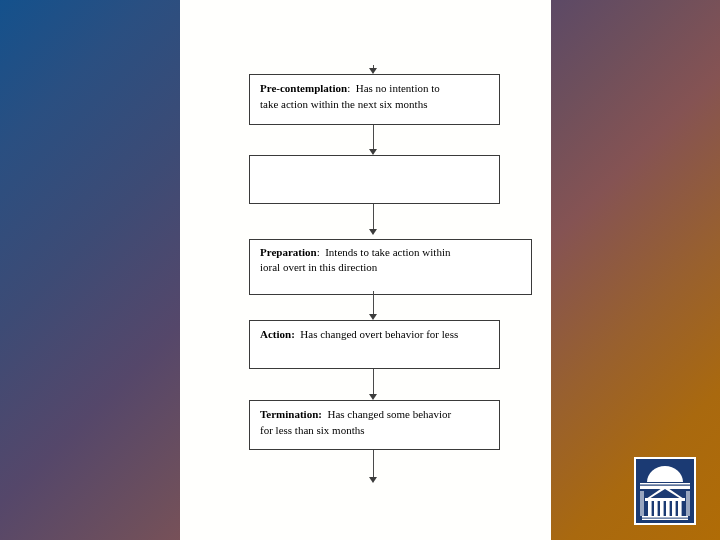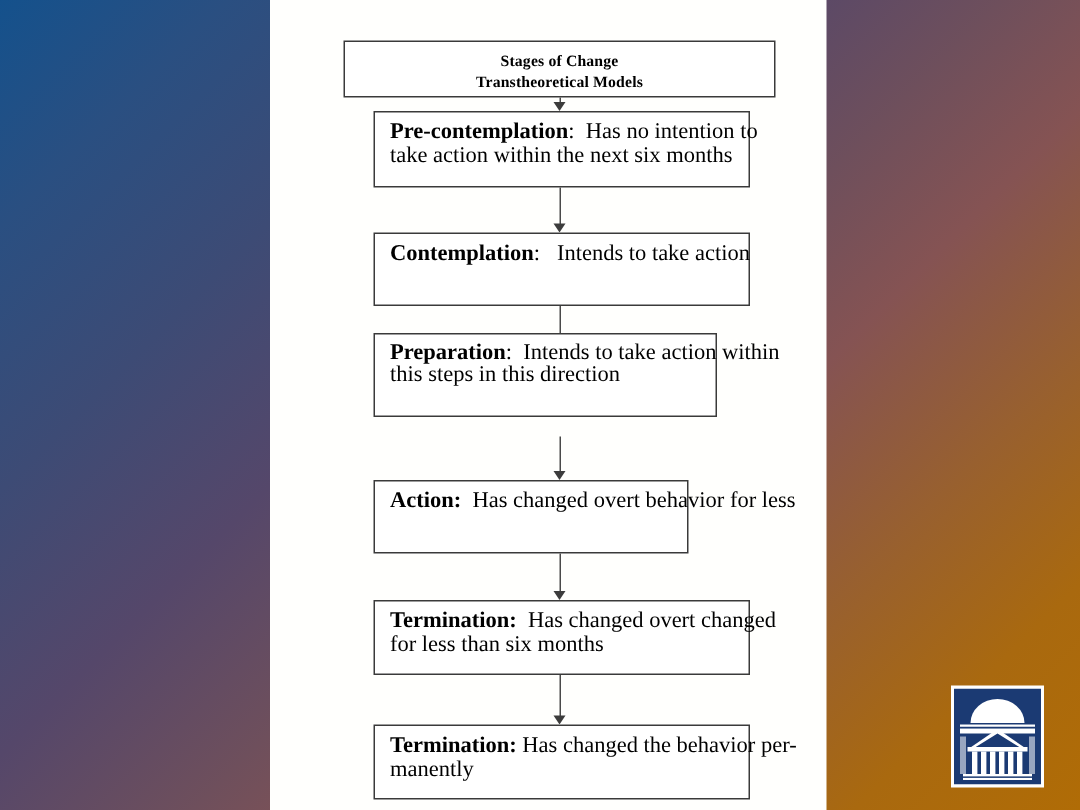--- a/index.html
+++ b/index.html
@@ -62,21 +62,21 @@
     text-align: center;
     font-weight: bold;
     font-size: 10.5px;
     line-height: 13.5px;
     letter-spacing: 0.1px;
     padding-top: 7px;
   }
   .node-title .t-line { display: block; }
 
   .node-body {
-    font-size: 15px;
+    font-size: 11px;
     line-height: 15.5px;
     padding: 6px 9px 5px 10px;
     text-align: left;
   }
   .node-body .lbl {
     font-weight: bold;
   }
   .node-body .ln { display: block; white-space: pre; }
 
   
@@ -117,96 +117,83 @@
 </style>
 </head>
 <body>
 
 <div id="slide">
 
   <div id="content-panel"></div>
 
   <div id="diagram">
 
-    <div class="node" style="left:49px; top:27px; width:288px; height:38px;">
-      <div class="node-title">
-        <span class="t-line">Stages of Change</span>
-        <span class="t-line">Transtheoretical Models</span>
-      </div>
-    </div>
 
     <div class="connector" style="left:189px; top:65px; height:9px;">
       <div class="stem" style="height:4px;"></div>
       <div class="head"></div>
     </div>
 
     <div class="node" style="left:69px; top:74px; width:251px; height:51px;">
       <div class="node-body">
         <span class="ln"><b class="lbl">Pre-contemplation</b><span>:</span>&nbsp; <span>Has no intention to</span></span>
         <span class="ln">take action within the next six months</span>
       </div>
     </div>
 
     <div class="connector" style="left:189px; top:125px; height:30px;">
       <div class="stem" style="height:25px;"></div>
       <div class="head"></div>
     </div>
 
     <div class="node" style="left:69px; top:155px; width:251px; height:49px;">
       <div class="node-body">
-        <span class="ln"><b class="lbl">Contemplation</b><span>:</span>&nbsp;&nbsp; <span>Intends to take action</span></span>
       </div>
     </div>
 
     <div class="connector" style="left:189px; top:204px; height:31px;">
       <div class="stem" style="height:26px;"></div>
       <div class="head"></div>
     </div>
 
-    <div class="node" style="left:69px; top:222px; width:229px; height:56px;">
+    <div class="node" style="left:69px; top:239px; width:283px; height:56px;">
       <div class="node-body" style="line-height:14.5px; padding-top:5px;">
         <span class="ln"><b class="lbl">Preparation</b><span>:</span>&nbsp; <span>Intends to take action within</span></span>
-        <span class="ln">this steps in this direction</span>
+        <span class="ln">ioral overt in this direction</span>
       </div>
     </div>
 
     <div class="connector" style="left:189px; top:291px; height:29px;">
       <div class="stem" style="height:24px;"></div>
       <div class="head"></div>
     </div>
 
-    <div class="node" style="left:69px; top:320px; width:210px; height:49px;">
+    <div class="node" style="left:69px; top:320px; width:251px; height:49px;">
       <div class="node-body">
         <span class="ln"><b class="lbl">Action:</b>&nbsp; <span>Has changed overt behavior for less</span></span>
       </div>
     </div>
 
     <div class="connector" style="left:189px; top:369px; height:31px;">
       <div class="stem" style="height:26px;"></div>
       <div class="head"></div>
     </div>
 
     <div class="node" style="left:69px; top:400px; width:251px; height:50px;">
       <div class="node-body">
-        <span class="ln"><b class="lbl">Termination:</b>&nbsp; <span>Has changed overt changed</span></span>
+        <span class="ln"><b class="lbl">Termination:</b>&nbsp; <span>Has changed some behavior</span></span>
         <span class="ln">for less than six months</span>
       </div>
     </div>
 
     <div class="connector" style="left:189px; top:450px; height:33px;">
       <div class="stem" style="height:28px;"></div>
       <div class="head"></div>
     </div>
 
-    <div class="node" style="left:69px; top:483px; width:251px; height:50px;">
-      <div class="node-body">
-        <span class="ln"><b class="lbl">Termination:</b>&nbsp;<span>Has changed the behavior per-</span></span>
-        <span class="ln">manently</span>
-      </div>
-    </div>
 
   </div>
 
   <div id="logo">
     <svg width="58" height="64" viewBox="0 0 58 64">
       <rect x="0" y="0" width="58" height="64" fill="#1b3a73"></rect>
 
       <path d="M 11 23 A 18 16 0 0 1 47 23 Z" fill="#ffffff"></path>
 
       <rect x="4" y="24" width="50" height="6" fill="#ffffff"></rect>

